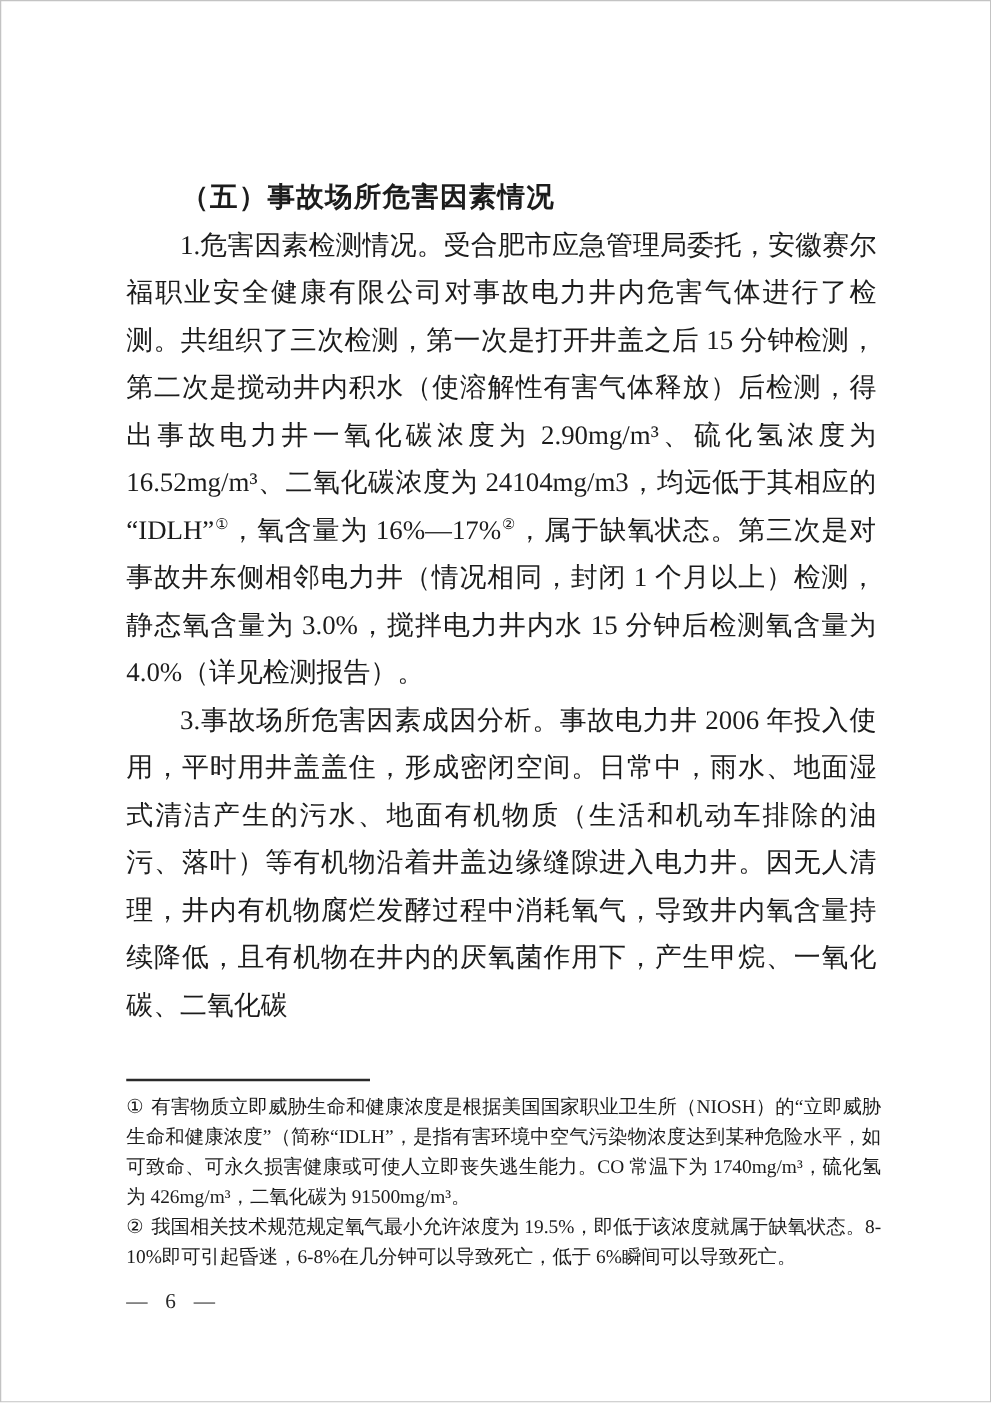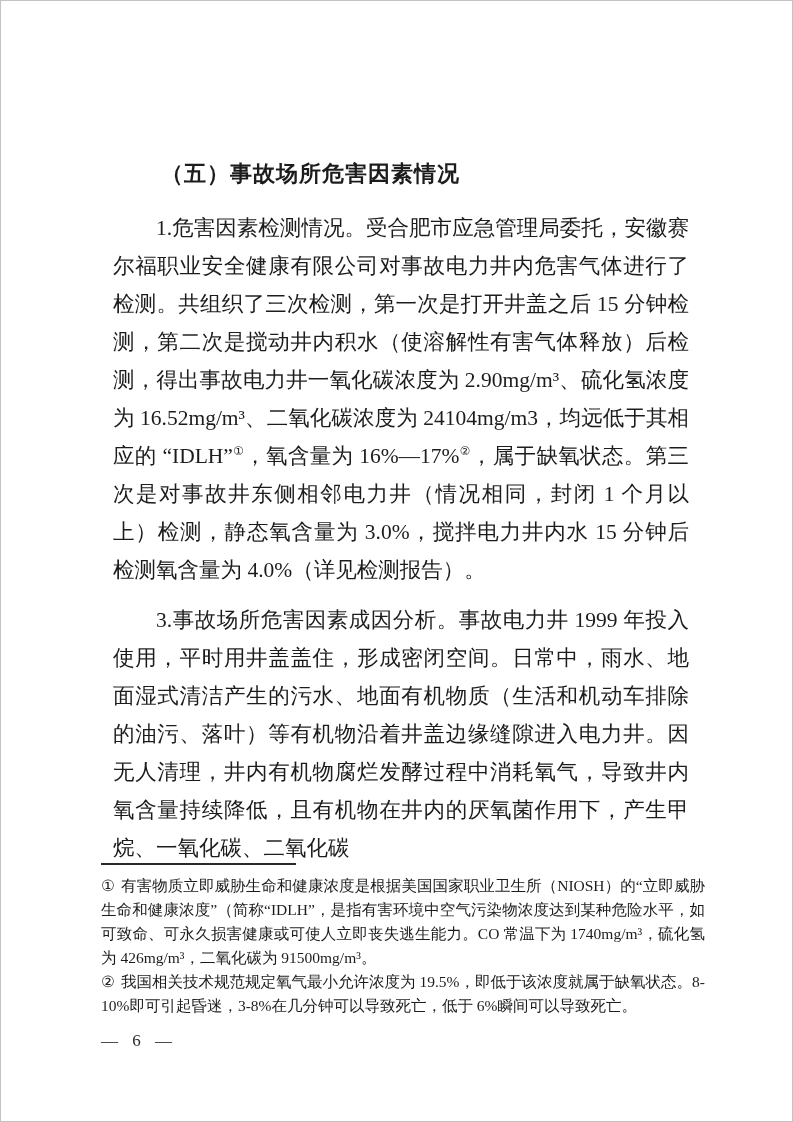--- a/index.html
+++ b/index.html
@@ -21,28 +21,28 @@
   .content {
     position: absolute;
     top: 138px;
     left: 100px;
     width: 600px;
   }
   .doc-heading {
     font-size: 22px;
     font-weight: bold;
     line-height: 38px;
-    margin: 16px;
+    margin: 0;
     text-indent: 2em;
     letter-spacing: 1px;
   }
   .body-par {
     font-size: 21.5px;
     line-height: 38px;
-    margin: 12px;
+    margin: 0;
     text-indent: 2em;
     text-align: justify;
     text-justify: inter-character;
   }
   .sup {
     font-size: 0.55em;
     vertical-align: super;
     line-height: 0;
   }
   .footnotes {
@@ -78,27 +78,27 @@
 </style>
 </head>
 <body>
 
 <div class="page">
 
   <div class="content">
     <p class="doc-heading">（五）事故场所危害因素情况</p>
     <div>
         <p class="body-par"><span>1.危害因素检测情况。受合肥市应急管理局委托，安徽赛尔福职业安全健康有限公司对事故电力井内危害气体进行了检测。共组织了三次检测，第一次是打开井盖之后 15 分钟检测，第二次是搅动井内积水（使溶解性有害气体释放）后检测，得出事故电力井一氧化碳浓度为 2.90mg/m³、硫化氢浓度为 16.52mg/m³、二氧化碳浓度为 24104mg/m3，均远低于其相应的 “IDLH”</span><span class="sup">①</span><span>，氧含量为 16%—17%</span><span class="sup">②</span><span>，属于缺氧状态。第三次是对事故井东侧相邻电力井（情况相同，封闭 1 个月以上）检测，静态氧含量为 3.0%，搅拌电力井内水 15 分钟后检测氧含量为 4.0%（详见检测报告）。</span></p>
-        <p class="body-par"><span>3.事故场所危害因素成因分析。事故电力井 1999 年投入使用，平时用井盖盖住，形成密闭空间。日常中，雨水、地面湿式清洁产生的污水、地面有机物质（生活和机动车排除的油污、落叶）等有机物沿着井盖边缘缝隙进入电力井。因无人清理，井内有机物腐烂发酵过程中消耗氧气，导致井内氧含量持续降低，且有机物在井内的厌氧菌作用下，产生甲烷、一氧化碳、二氧化碳</span></p>
+        <p class="body-par"><span>3.事故场所危害因素成因分析。事故电力井 2006 年投入使用，平时用井盖盖住，形成密闭空间。日常中，雨水、地面湿式清洁产生的污水、地面有机物质（生活和机动车排除的油污、落叶）等有机物沿着井盖边缘缝隙进入电力井。因无人清理，井内有机物腐烂发酵过程中消耗氧气，导致井内氧含量持续降低，且有机物在井内的厌氧菌作用下，产生甲烷、一氧化碳、二氧化碳</span></p>
       </div>
   </div>
 
   <div class="footnotes">
     <div class="fn-rule"></div>
     <div>
         <p class="footnote"><span class="fn-marker">①</span><span>有害物质立即威胁生命和健康浓度是根据美国国家职业卫生所（NIOSH）的“立即威胁生命和健康浓度”（简称“IDLH”，是指有害环境中空气污染物浓度达到某种危险水平，如可致命、可永久损害健康或可使人立即丧失逃生能力。CO 常温下为 1740mg/m³，硫化氢为 426mg/m³，二氧化碳为 91500mg/m³。</span></p>
-        <p class="footnote"><span class="fn-marker">②</span><span>我国相关技术规范规定氧气最小允许浓度为 19.5%，即低于该浓度就属于缺氧状态。8-10%即可引起昏迷，3-8%在几分钟可以导致死亡，低于 6%瞬间可以导致死亡。</span></p>
+        <p class="footnote"><span class="fn-marker">②</span><span>我国相关技术规范规定氧气最小允许浓度为 19.5%，即低于该浓度就属于缺氧状态。8-10%即可引起昏迷，6-8%在几分钟可以导致死亡，低于 6%瞬间可以导致死亡。</span></p>
       </div>
   </div>
 
   <div class="page-number">— 6 —</div>
 
 </div>
 
 </body></html>

